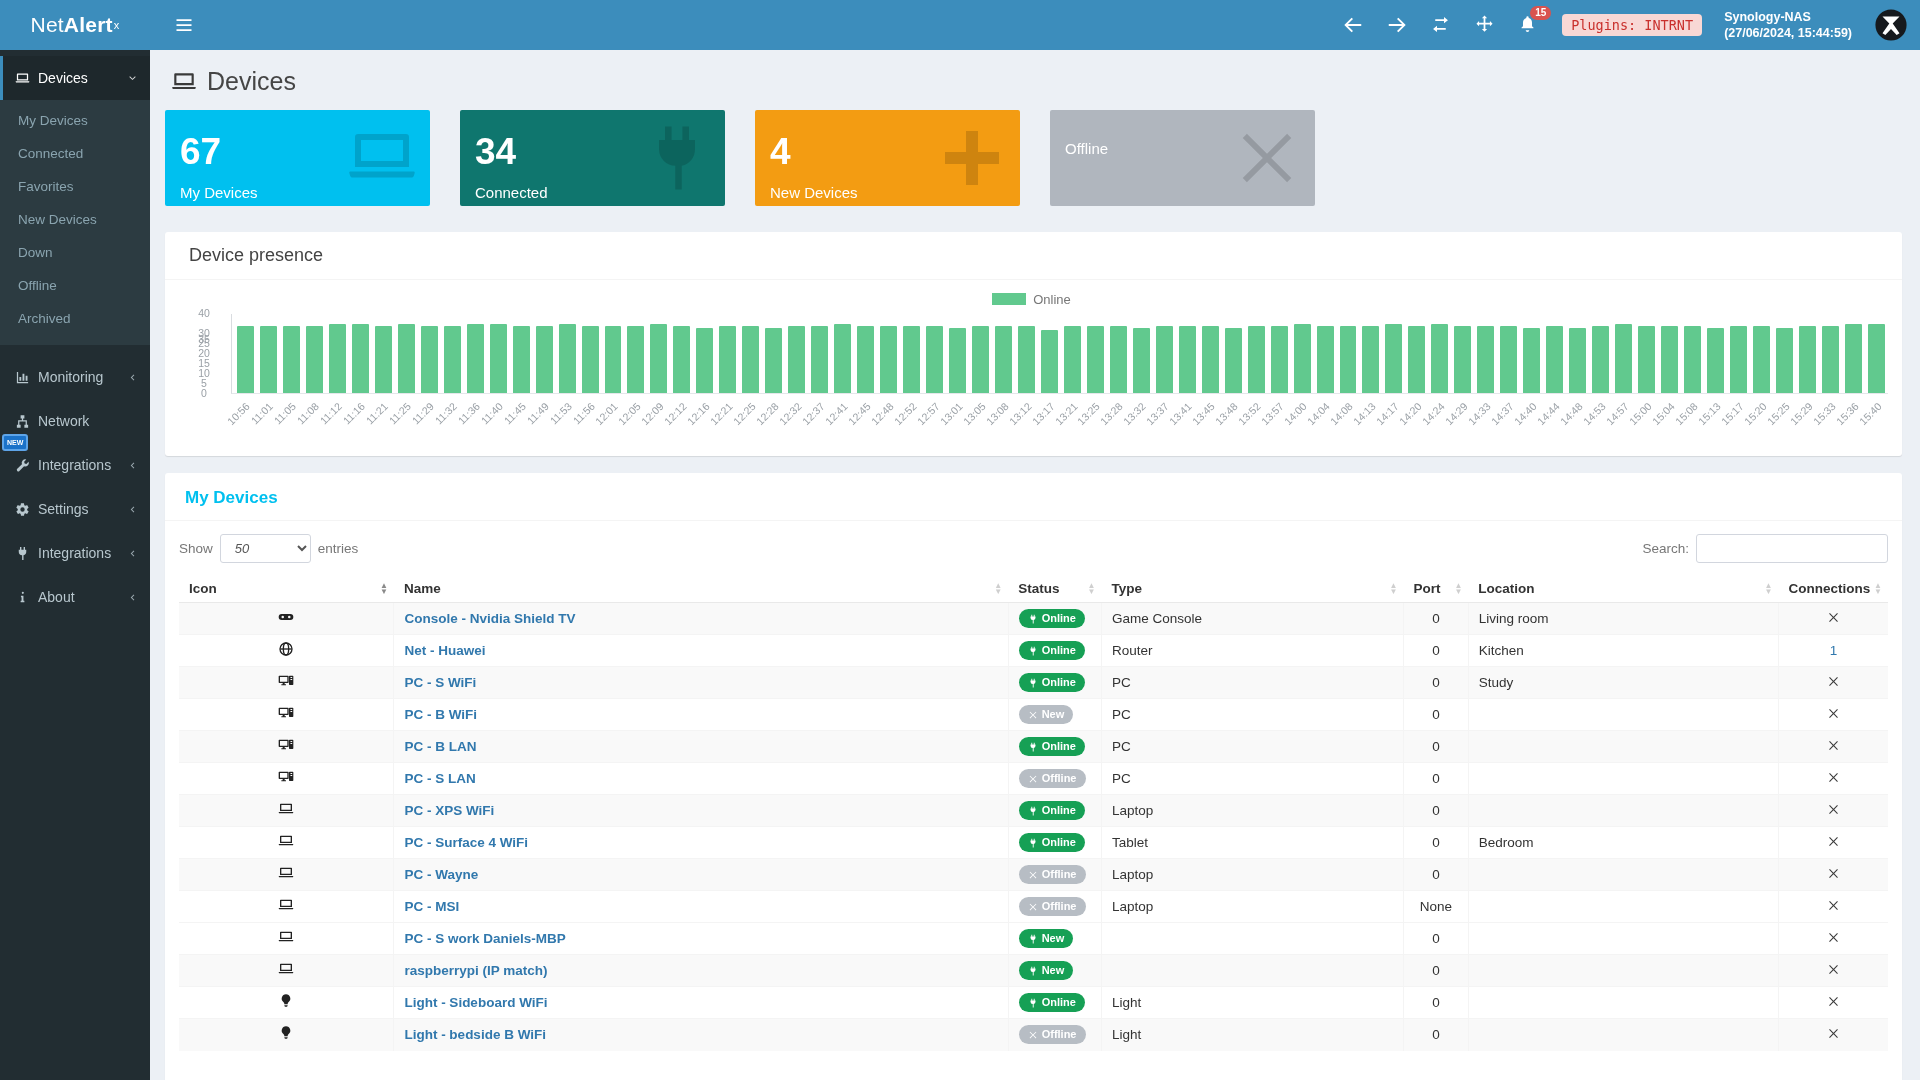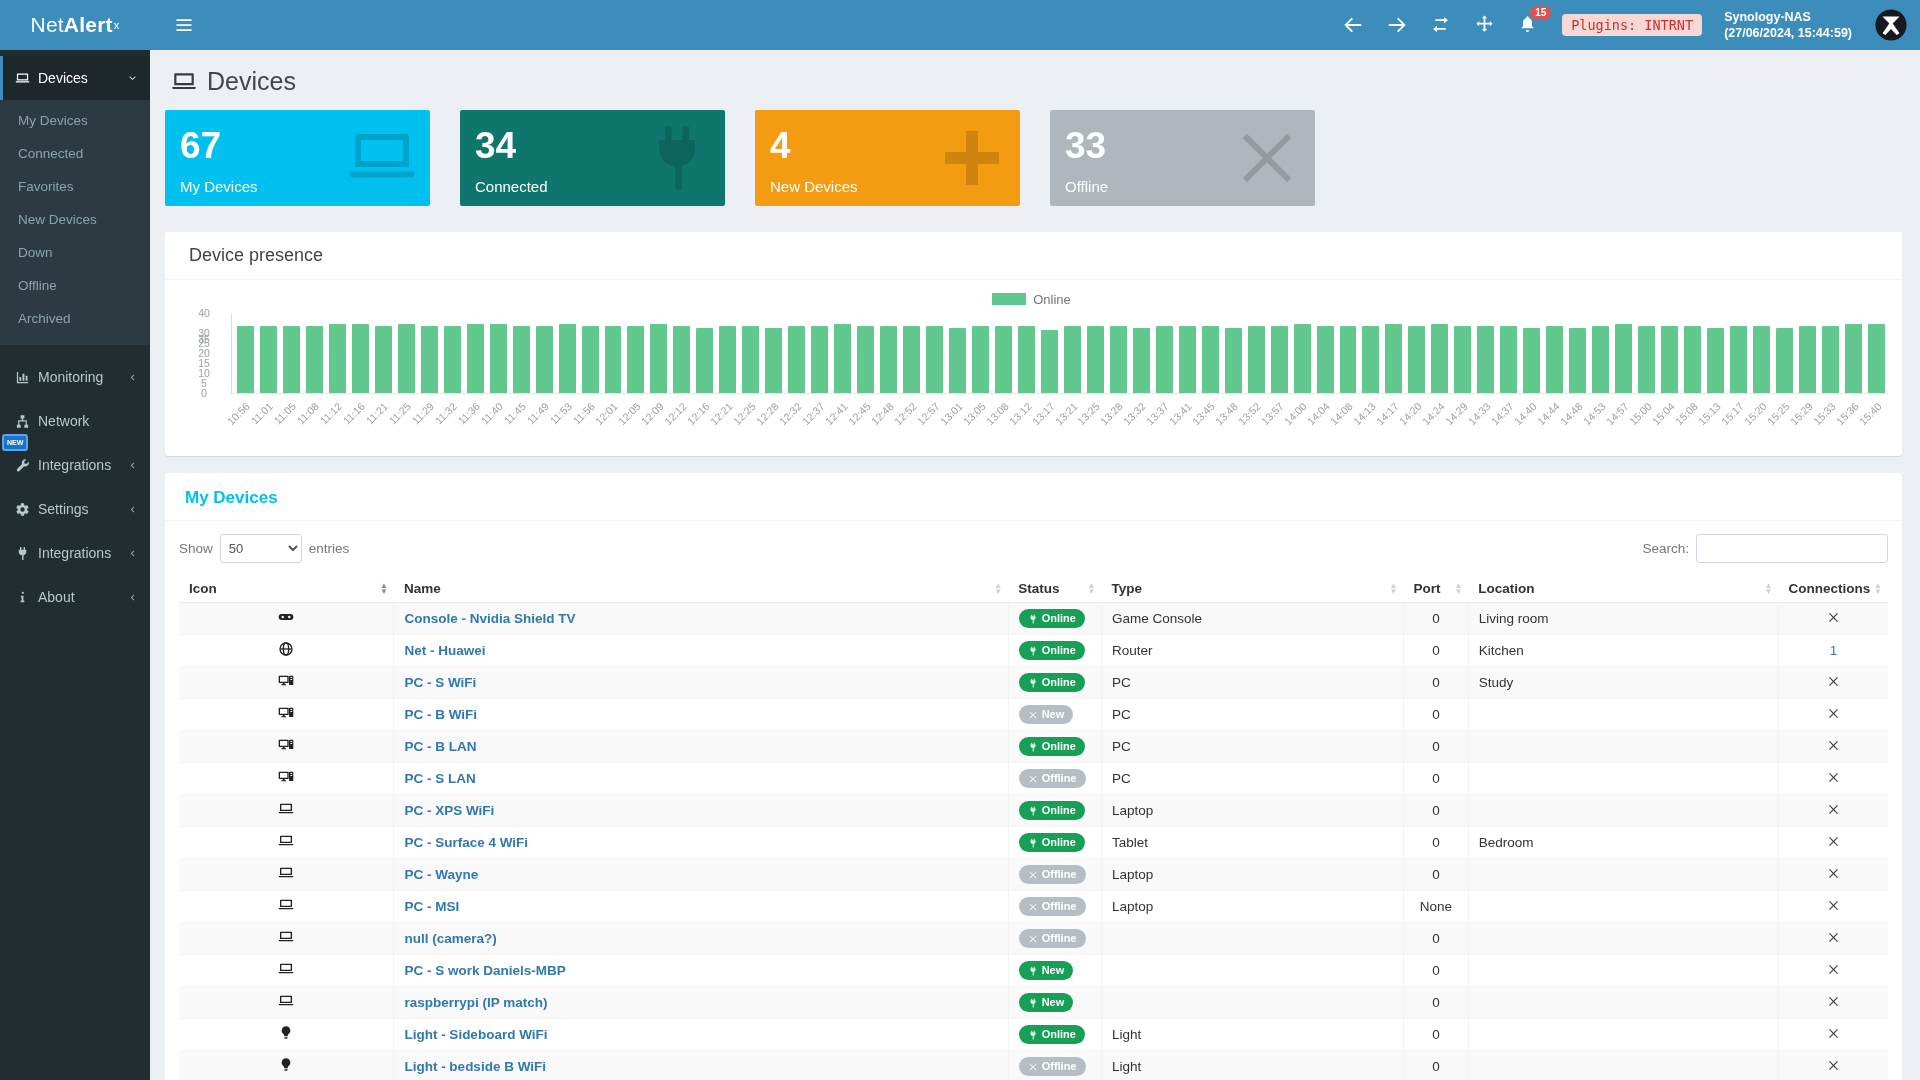--- a/index.html
+++ b/index.html
@@ -38,21 +38,21 @@
   .new-flag { position:absolute; left:2px; top:-9px; background:#1b72c9; border:2px solid #5ea4e8; color:#fff;
       font-size:7px; font-weight:700; padding:3px 3px; border-radius:3px; line-height:7px;}
 
   
   .content { margin-left:150px; padding:0 18px 0 15px; }
   .page-head { display:flex; align-items:center; gap:10px; padding:17px 0 0 6px; color:#454545; font-size:25px; font-weight:500;}
   .page-head .ph-ico { width:26px; height:26px; color:#3a3a3a;}
 
   
   .cards { display:flex; gap:30px; margin-top:14px; }
-  .card { width:265px; height:96px; border-radius:2px; color:#fff; position:relative; padding:14px 15px; overflow:hidden; cursor:pointer;}
+  .card { width:265px; height:96px; border-radius:2px; color:#fff; position:relative; padding:20px 15px; overflow:hidden; cursor:pointer;}
   .card .num { font-size:37px; font-weight:700; line-height:44px;}
   .card .lbl { font-size:15px; margin-top:10px;}
   .card .big-ico { position:absolute; right:12px; top:12px; width:72px; height:72px; color:rgba(0,0,0,0.15);}
 
   
   .box { background:#fff; border-radius:3px; box-shadow:0 1px 1px rgba(0,0,0,.1); margin-top:26px;}
   .box-head { padding:13px 24px; font-size:18px; color:#444; border-bottom:1px solid #f4f4f4;}
 
   
   .chart-body { padding:8px 14px 14px 10px; }
@@ -67,21 +67,21 @@
   .xlabels { display:flex; height:48px; padding-left:2px;}
   .xlabels .xl { flex:1; position:relative;}
   .xlabels .xl span { position:absolute; right:55%; top:6px; transform:rotate(-45deg); transform-origin:100% 0;
       font-size:10.5px; color:#9aa0a6; white-space:nowrap;}
 
   
   .tbox { margin-top:17px; height:760px; }
   .tbox-head { padding:15px 20px 12px; font-size:17px; font-weight:700; color:#00c0ef; border-bottom:1px solid #f4f4f4;}
   .tctrl { display:flex; justify-content:space-between; align-items:flex-start; padding:13px 14px 10px;}
   .tctrl .lft, .tctrl .rgt { display:flex; align-items:center; gap:7px; color:#777; font-size:13.5px;}
-  select.plen { height:29px; width:82px; border:1px solid #d2d6de; border-radius:3px; color:#555; font-size:13px; padding:0 4px; background:#fff;}
+  select.plen { height:29px; width:91px; border:1px solid #d2d6de; border-radius:3px; color:#555; font-size:13px; padding:0 10px; background:#fff;font-style:italic;}
   input.srch { height:29px; width:192px; border:1px solid #d2d6de; border-radius:3px; padding:0 8px; font-size:13px;}
 
   table.dt { width:calc(100% - 28px); margin:2px 14px 0; border-collapse:collapse; table-layout:fixed;}
   table.dt th { font-weight:700; font-size:13.5px; color:#333; text-align:left; padding:6px 10px; border-bottom:1px solid #e9e9e9; position:relative;}
   table.dt th .sort { position:absolute; right:6px; top:50%; transform:translateY(-50%); display:flex; flex-direction:column; line-height:6px; font-size:8px; color:#cfcfcf;}
   table.dt th.sorted .sort { color:#8a8a8a; }
   table.dt td { font-size:13.5px; padding:5px 10px; border-top:1px solid #f4f4f4; border-left:1px solid #f4f4f4; height:32px; color:#333;}
   table.dt td:first-child, table.dt th:first-child { border-left:none; }
   table.dt tr.odd td { background:#f9f9f9;margin-top:32px; }
   td.c-ico { text-align:center; }
@@ -290,21 +290,20 @@
       <div class="card" style="background: rgb(243, 156, 18);">
         <div class="num">4</div>
         <div class="lbl">New Devices</div>
         <span class="big-ico">
           <svg width="72" height="72" viewBox="0 0 24 24" fill="currentColor">
             <path d="M10 3h4v7h7v4h-7v7h-4v-7H3v-4h7z"></path>
           </svg>
         </span>
       </div>
       <div class="card" style="background: rgb(176, 182, 190);">
-        <div class="num">33</div>
         <div class="lbl">Offline</div>
         <span class="big-ico">
           <svg width="72" height="72" viewBox="0 0 24 24" fill="currentColor">
             <path d="M5.3 3.9 12 10.6l6.7-6.7 1.4 1.4L13.4 12l6.7 6.7-1.4 1.4L12 13.4l-6.7 6.7-1.4-1.4L10.6 12 3.9 5.3z"></path>
           </svg>
         </span>
       </div>
     </div>
 
   <div class="box">
@@ -871,40 +870,20 @@
                 </span>
                 <span>Offline</span>
               </span></td>
             <td>Laptop</td>
             <td class="c-port">None</td>
             <td></td>
             <td class="c-conn"><span class="xmark"><svg width="13" height="13" viewBox="0 0 24 24" fill="currentColor">
                   <path d="M5.3 3.9 12 10.6l6.7-6.7 1.4 1.4L13.4 12l6.7 6.7-1.4 1.4L12 13.4l-6.7 6.7-1.4-1.4L10.6 12 3.9 5.3z"></path>
                 </svg></span></td>
           </tr>
-          <tr class="odd">
-            <td class="c-ico"><span class="dev-ico"><svg width="16" height="16" viewBox="0 0 24 24" fill="currentColor">
-                  <path d="M4 4h16a1 1 0 0 1 1 1v10H3V5a1 1 0 0 1 1-1zm1 2v7h14V6H5zM1.5 16.5h21c.3 0 .5.2.4.5l-.3 1c-.1.3-.4.5-.7.5H2.1c-.3 0-.6-.2-.7-.5l-.3-1c-.1-.3.1-.5.4-.5z"></path>
-                </svg></span></td>
-            <td><a class="devlink">null (camera?)</a></td>
-            <td><span class="pill gray">
-                <span class="p-ico">
-                  <svg width="10" height="10" viewBox="0 0 24 24" fill="currentColor">
-                    <path d="M5.3 3.9 12 10.6l6.7-6.7 1.4 1.4L13.4 12l6.7 6.7-1.4 1.4L12 13.4l-6.7 6.7-1.4-1.4L10.6 12 3.9 5.3z"></path>
-                  </svg>
-                </span>
-                <span>Offline</span>
-              </span></td>
-            <td></td>
-            <td class="c-port">0</td>
-            <td></td>
-            <td class="c-conn"><span class="xmark"><svg width="13" height="13" viewBox="0 0 24 24" fill="currentColor">
-                  <path d="M5.3 3.9 12 10.6l6.7-6.7 1.4 1.4L13.4 12l6.7 6.7-1.4 1.4L12 13.4l-6.7 6.7-1.4-1.4L10.6 12 3.9 5.3z"></path>
-                </svg></span></td>
-          </tr>
           <tr class="even">
             <td class="c-ico"><span class="dev-ico"><svg width="16" height="16" viewBox="0 0 24 24" fill="currentColor">
                   <path d="M4 4h16a1 1 0 0 1 1 1v10H3V5a1 1 0 0 1 1-1zm1 2v7h14V6H5zM1.5 16.5h21c.3 0 .5.2.4.5l-.3 1c-.1.3-.4.5-.7.5H2.1c-.3 0-.6-.2-.7-.5l-.3-1c-.1-.3.1-.5.4-.5z"></path>
                 </svg></span></td>
             <td><a class="devlink">PC - S work Daniels-MBP</a></td>
             <td><span class="pill green">
                 <span class="p-ico">
                   <svg width="10" height="10" viewBox="0 0 24 24" fill="currentColor">
                     <path d="M8 1.5h2.2V6h3.6V1.5H16V6h2v3.2a5.5 5.5 0 0 1-4.4 5.4v7.9h-2.2v-7.9A5.5 5.5 0 0 1 6 9.2V6h2V1.5z"></path>
                   </svg>

